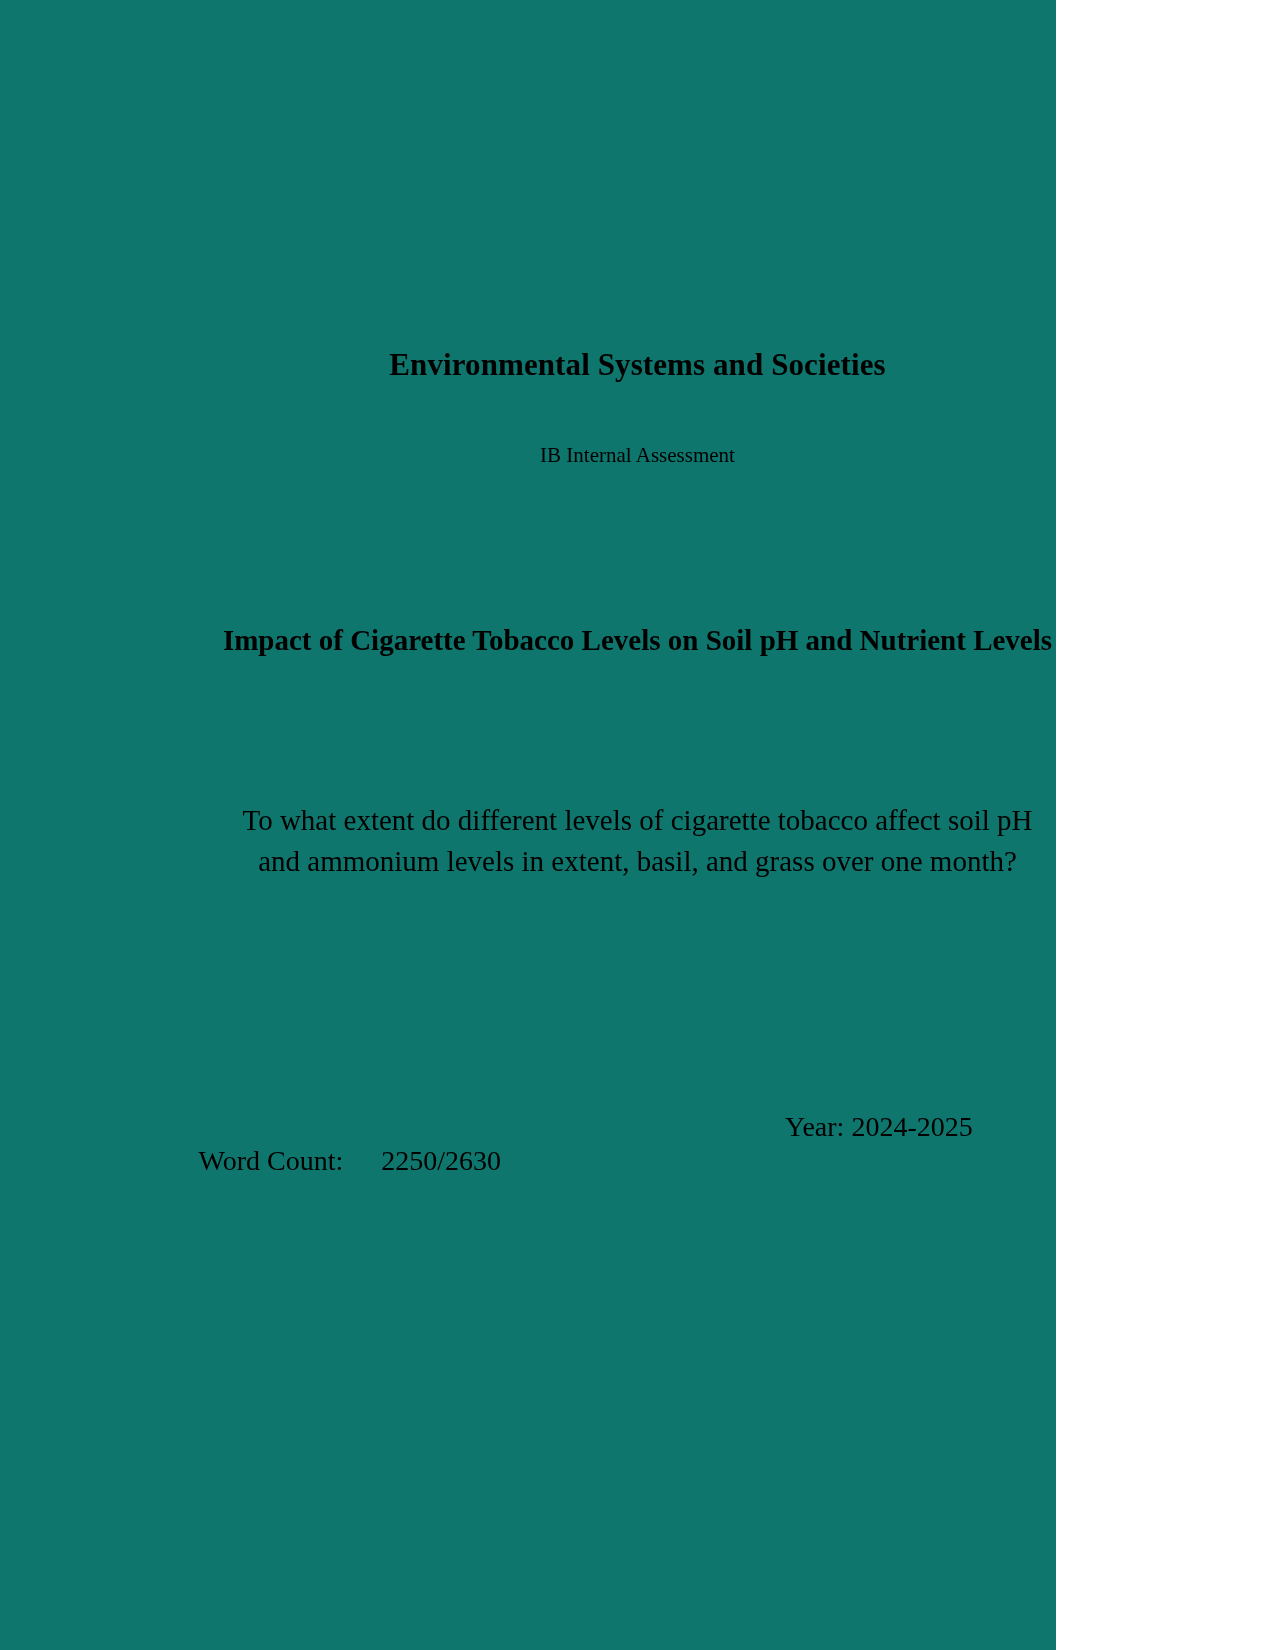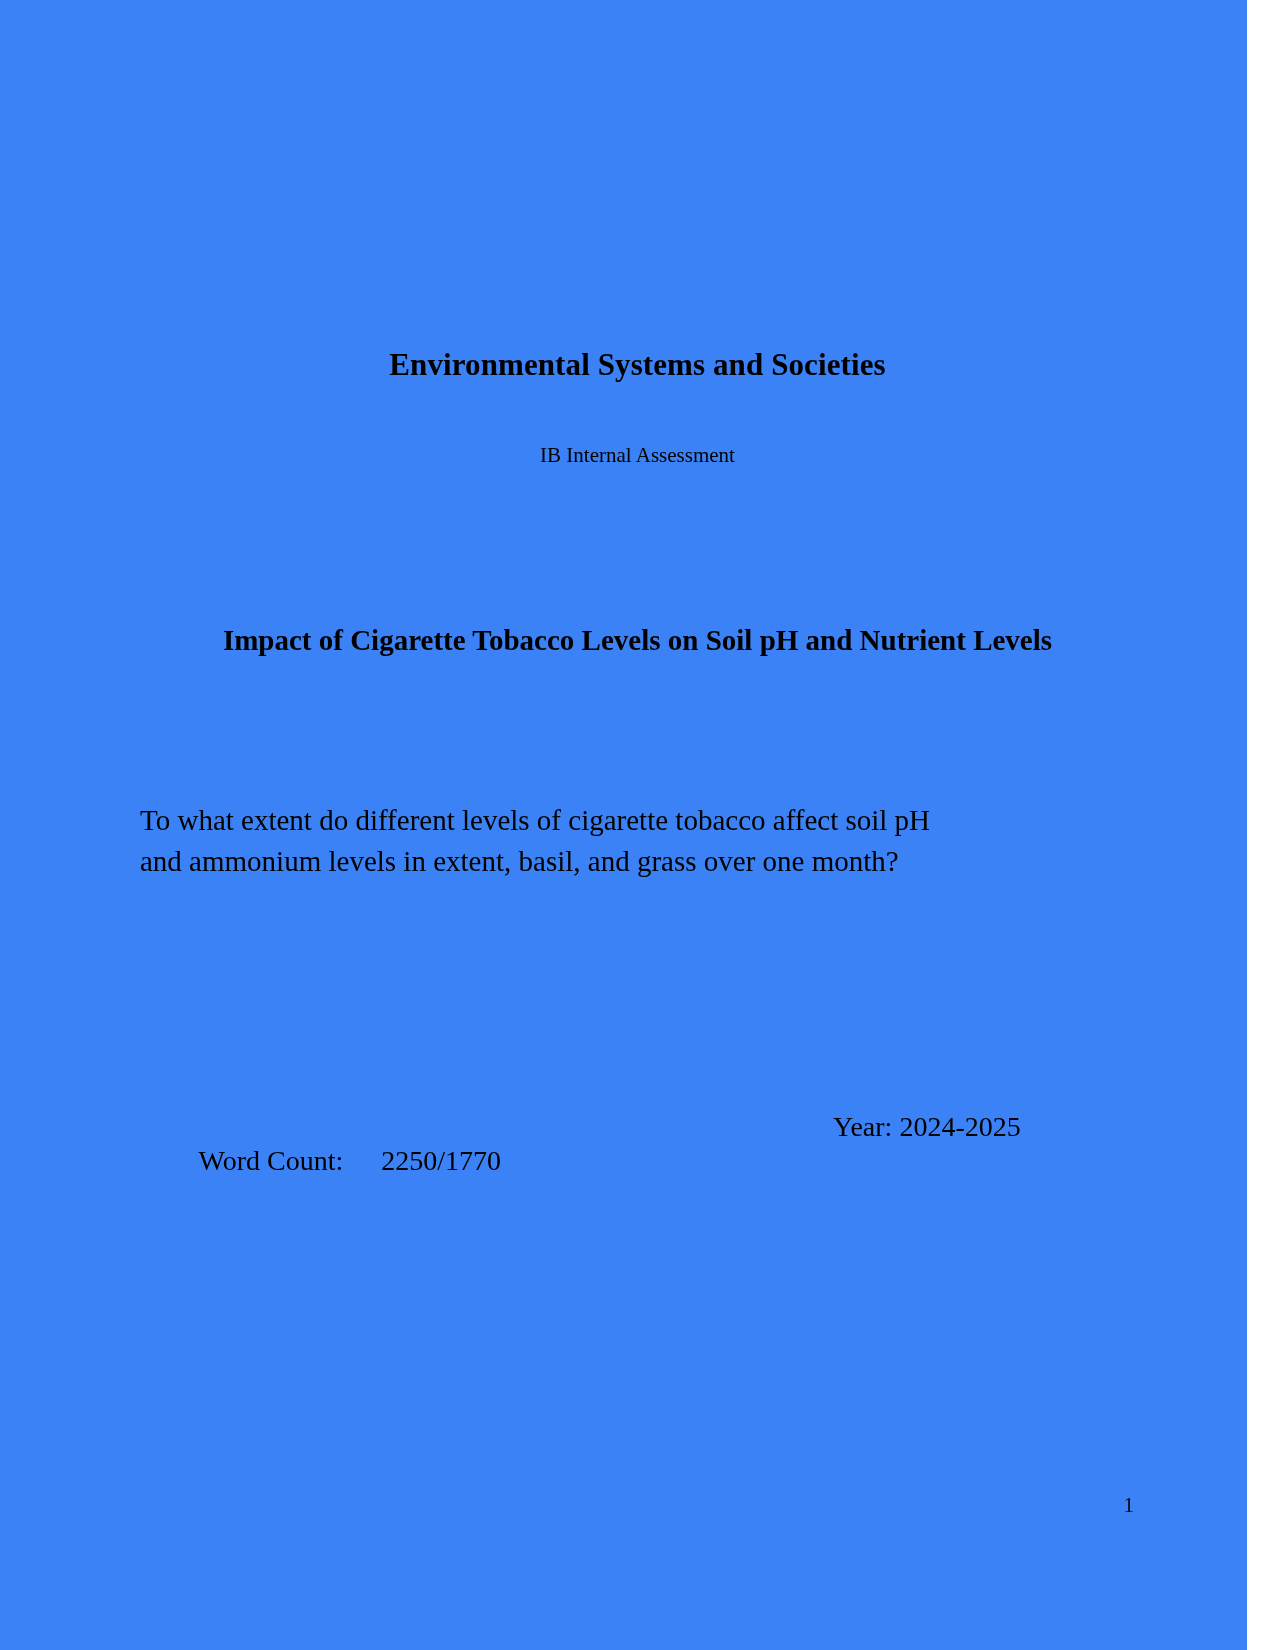--- a/index.html
+++ b/index.html
@@ -12,23 +12,23 @@
     height: 1650px;
     position: relative;
     font-family: "Liberation Serif", "DejaVu Serif", serif;
     color: #000000;
     -webkit-font-smoothing: antialiased;
   }
 
   .page {
     position: absolute;
     inset: 0;
-    width: 1247px;
+    width: 1056px;
     height: 1650px;
-    background: #3b82f6;
+    background: #0f766e;
     overflow: hidden;
   }
 
   
   .content {
     position: absolute;
     left: 140px;
     top: 0;
     width: 995px;
     height: 1650px;
@@ -66,21 +66,21 @@
     font-size: 29px;
     font-weight: bold;
     line-height: 1.25;
   }
 
   .doc-question {
     position: absolute;
     top: 800px;
     left: 0;
     width: 995px;
-    text-align: left;
+    text-align: center;
     font-size: 29px;
     font-weight: normal;
     line-height: 1.42;
   }
   .doc-question .q-line {
     display: block;
   }
 
   .doc-footer {
     position: absolute;
@@ -101,21 +101,20 @@
   .footer-left .wc-gap {
     display: inline-block;
     width: 38px;
   }
   .footer-left .wc-value { }
   .footer-right {
     position: absolute;
     left: 645px;
     top: 0;
     white-space: pre;
-    margin-left: 48px;
   }
 
   .page-number {
     position: absolute;
     top: 1493px;
     left: 0;
     width: 995px;
     text-align: right;
     font-size: 21px;
     line-height: 1.2;
@@ -135,21 +134,21 @@
 
     <div class="doc-topic">Impact of Cigarette Tobacco Levels on Soil pH and Nutrient Levels</div>
 
     <div class="doc-question">
       <span class="q-line">To what extent do different levels of cigarette tobacco affect soil pH</span>
       <span class="q-line">and ammonium levels in extent, basil, and grass over one month?</span>
     </div>
 
     <div class="doc-footer">
       <div class="footer-left">
-        <span class="wc-label">Word Count:</span><span class="wc-gap"></span><span class="wc-value">2250/1770</span>
+        <span class="wc-label">Word Count:</span><span class="wc-gap"></span><span class="wc-value">2250/2630</span>
       </div>
       <div class="footer-right">Year: 2024-2025</div>
     </div>
 
     <div class="page-number">1</div>
 
   </div>
 </div>
 
 </body></html>

